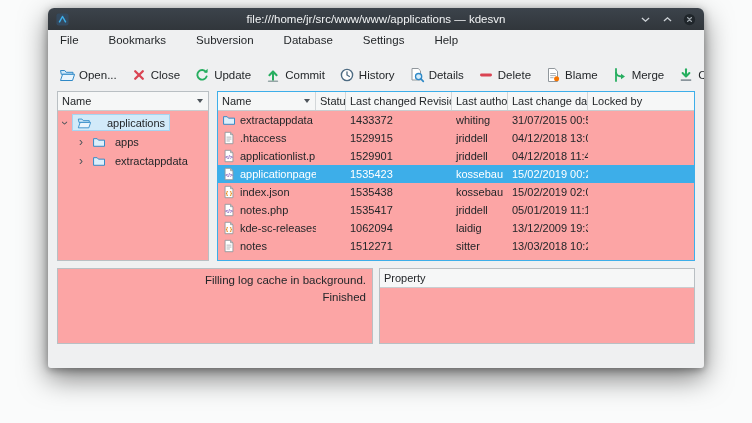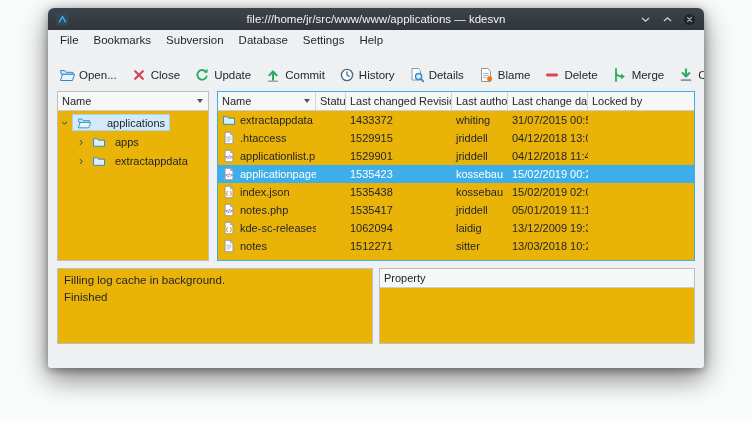--- a/index.html
+++ b/index.html
@@ -9,34 +9,34 @@
     border-radius:6px 6px 3px 3px;overflow:hidden;display:flex;flex-direction:column;
     box-shadow:0 10px 28px rgba(0,0,0,.5),0 2px 8px rgba(0,0,0,.35);}
   
   .titlebar{position:relative;height:22px;flex:0 0 22px;background:linear-gradient(#3c434b,#31363b);
     display:flex;align-items:center;padding:0 7px;color:#f2f4f5;font-size:11.5px;}
   .titlebar .title{position:absolute;left:70px;right:70px;text-align:center;white-space:nowrap;
     overflow:hidden;text-overflow:ellipsis;}
   .tb-icons{margin-left:auto;display:flex;align-items:center;gap:7px;}
   .wicon{width:15px;height:15px;display:block;}
   
-  .menubar{height:20px;flex:0 0 20px;display:flex;align-items:center;padding:0 5px;gap:1px;
+  .menubar{height:20px;flex:0 0 20px;display:flex;align-items:center;padding:0 5px;gap:16px;
     font-size:11.5px;color:#232629;background:#eff0f1;}
   .menu-item{padding:2px 7px;border-radius:2px;}
   
   .toolbar{height:28px;flex:0 0 28px;display:flex;align-items:center;padding:0 6px;
     font-size:11.5px;color:#232629;margin-top:11px;}
   .tbtn{display:inline-flex;align-items:center;gap:4px;padding:3px 5px;margin-right:4px;border:none;
     background:transparent;font:inherit;color:inherit;border-radius:3px;}
   .ti{width:16px;height:16px;flex:0 0 16px;}
   
   .content{flex:1;display:flex;flex-direction:column;padding:2px 9px 0;overflow:hidden;}
   .top-split{flex:0 0 170px;display:flex;}
-  .bottom-split{flex:1;display:flex;margin:7px 0 24px;}
-  .panel{background:#eab308;border:1px solid #b9bfc3;display:flex;flex-direction:column;overflow:hidden;}
+  .bottom-split{flex:1;display:flex;margin:7px 0 24px;text-align:right;}
+  .panel{background:#fca5a5;border:1px solid #b9bfc3;display:flex;flex-direction:column;overflow:hidden;}
   .tree-panel{width:152px;flex:0 0 152px;margin-right:8px;}
   .files-panel{flex:1;border-color:#3daee9;}
   .panel-head{flex:0 0 19px;display:flex;background:#f6f7f7;border-bottom:1px solid #c9cdd0;
     font-size:11px;color:#232629;}
   .ph-cell{display:flex;align-items:center;padding:0 4px;border-right:1px solid #d3d7d9;
     overflow:hidden;white-space:nowrap;height:18px;}
   .ph-cell:last-child{border-right:none;}
   .sortarr{width:0;height:0;border-left:3.5px solid transparent;border-right:3.5px solid transparent;
     border-top:4px solid #4d545a;margin-left:auto;margin-right:1px;flex:0 0 auto;}
   .fgrid{display:grid;grid-template-columns:98px 30px 106px 56px 80px minmax(0,1fr);}
@@ -219,29 +219,29 @@
       <span>History</span>
     </button>
     <button class="tbtn">
       <svg class="ti">
           <use href="#sym-details"></use>
         </svg>
       <span>Details</span>
     </button>
     <button class="tbtn">
       <svg class="ti">
+          <use href="#sym-delete"></use>
+        </svg>
+      <span>Delete</span>
+    </button>
+    <button class="tbtn">
+      <svg class="ti">
           <use href="#sym-blame"></use>
         </svg>
       <span>Blame</span>
-    </button>
-    <button class="tbtn">
-      <svg class="ti">
-          <use href="#sym-delete"></use>
-        </svg>
-      <span>Delete</span>
     </button>
     <button class="tbtn">
       <svg class="ti">
           <use href="#sym-merge"></use>
         </svg>
       <span>Merge</span>
     </button>
     <button class="tbtn">
       <svg class="ti">
           <use href="#sym-checkout"></use>

